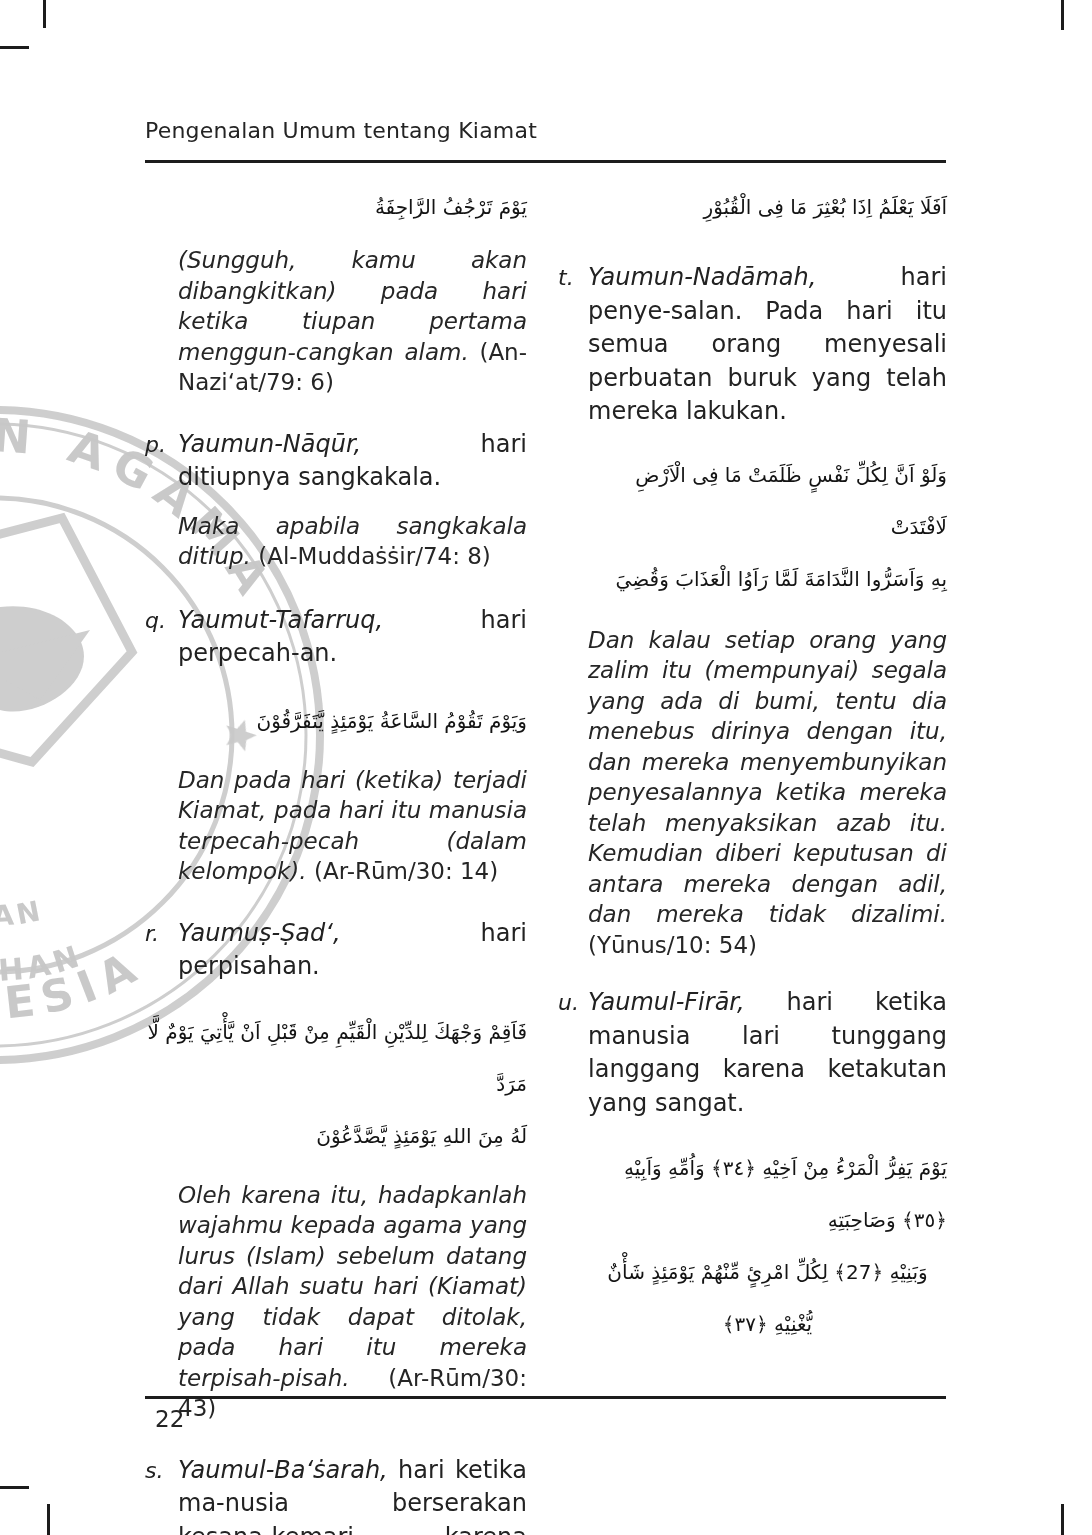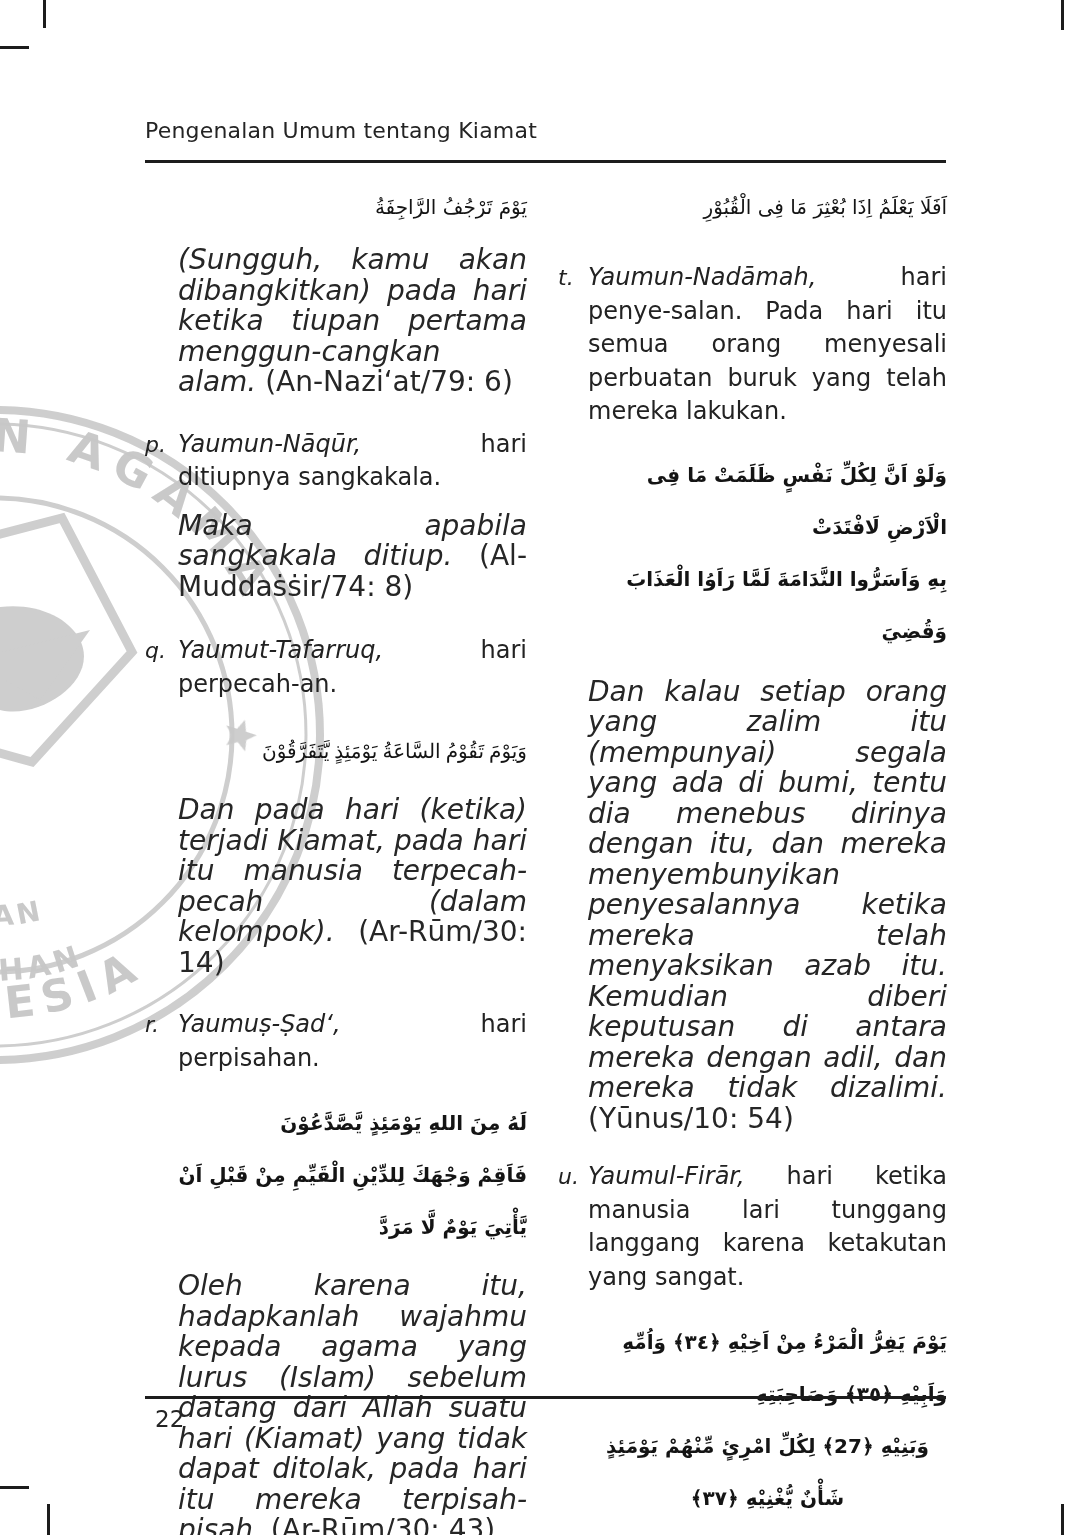--- a/index.html
+++ b/index.html
@@ -30,28 +30,28 @@
   
   .col{position:absolute;top:175px;}
   .col-left{left:145px;width:382px;}
   .col-right{left:558px;width:389px;}
   
   .verse{
     direction:rtl;text-align:right;
     font-size:20px;line-height:52px;
     color:#141414;
   }
-  .verse .vline{display:block;font-weight:bold;}
+  .verse .vline{display:block;}
   .verse .vcenter{text-align:center;}
   .col-right .verse{padding-left:0;}
   .col-right .verse,.col-right .trans{margin-left:30px;}
   
   .trans{
     font-style:italic;
-    font-size:28px;line-height:30.5px;
+    font-size:23px;line-height:30.5px;
     text-align:justify;color:#262626;
   }
   .col-left .trans{margin-left:33px;}
   .trans .ref{font-style:normal;}
   
   .item{display:flex;font-size:24px;line-height:33.5px;color:#222;}
   .item .lbl{flex:none;width:33px;font-style:italic;font-size:22px;}
   .col-right .item .lbl{width:30px;}
   .item .body{flex:1;text-align:justify;}
   .item .term{font-style:italic;}
@@ -109,32 +109,32 @@
     </div>
 
 
     <div class="trans" style="margin-top:16px;"><span>Maka apabila sangkakala ditiup. </span><span class="ref">(Al-Muddaṡṡir/74: 8)</span></div>
 
     <div class="item" style="margin-top:32px;">
       <span class="lbl">q.</span>
       <span class="body"><span class="term">Yaumut-Tafarruq,</span><span> hari perpecah-an.</span></span>
     </div>
 
-    <div class="verse" style="margin-top:24px;font-family:Liberation Serif, serif;" dir="rtl" lang="ar">وَيَوْمَ تَقُوْمُ السَّاعَةُ يَوْمَئِذٍ يَّتَفَرَّقُوْنَ</div>
+    <div class="verse" style="margin-top:24px;" dir="rtl" lang="ar">وَيَوْمَ تَقُوْمُ السَّاعَةُ يَوْمَئِذٍ يَّتَفَرَّقُوْنَ</div>
 
     <div class="trans" style="margin-top:18px;"><span>Dan pada hari (ketika) terjadi Kiamat, pada hari itu manusia terpecah-pecah (dalam kelompok). </span><span class="ref">(Ar-Rūm/30: 14)</span></div>
 
     <div class="item" style="margin-top:30px;">
       <span class="lbl">r.</span>
       <span class="body"><span class="term">Yaumuṣ-Ṣad‘,</span><span>  hari perpisahan.</span></span>
     </div>
 
     <div class="verse" style="margin-top:22px;" dir="rtl" lang="ar">
+      <span class="vline">فَاَقِمْ وَجْهَكَ لِلدِّيْنِ الْقَيِّمِ مِنْ قَبْلِ اَنْ يَّأْتِيَ يَوْمٌ لَّا مَرَدَّ</span>
       <span class="vline">لَهُ مِنَ اللهِ يَوْمَئِذٍ يَّصَّدَّعُوْنَ</span>
-      <span class="vline">فَاَقِمْ وَجْهَكَ لِلدِّيْنِ الْقَيِّمِ مِنْ قَبْلِ اَنْ يَّأْتِيَ يَوْمٌ لَّا مَرَدَّ</span>
     </div>
 
     <div class="trans" style="margin-top:18px;"><span>Oleh karena itu, hadapkanlah wajahmu kepada agama yang lurus (Islam) sebelum datang dari Allah suatu hari (Kiamat) yang tidak dapat ditolak, pada hari itu mereka terpisah-pisah. </span><span class="ref">(Ar-Rūm/30: 43)</span></div>
 
     <div class="item" style="margin-top:30px;">
       <span class="lbl">s.</span>
       <span class="body"><span class="term">Yaumul-Ba‘ṡarah,</span><span> hari ketika ma-nusia berserakan kesana-kemari karena kedahsyatan peristiwa tersebut.</span></span>
     </div>
 
   </div>

